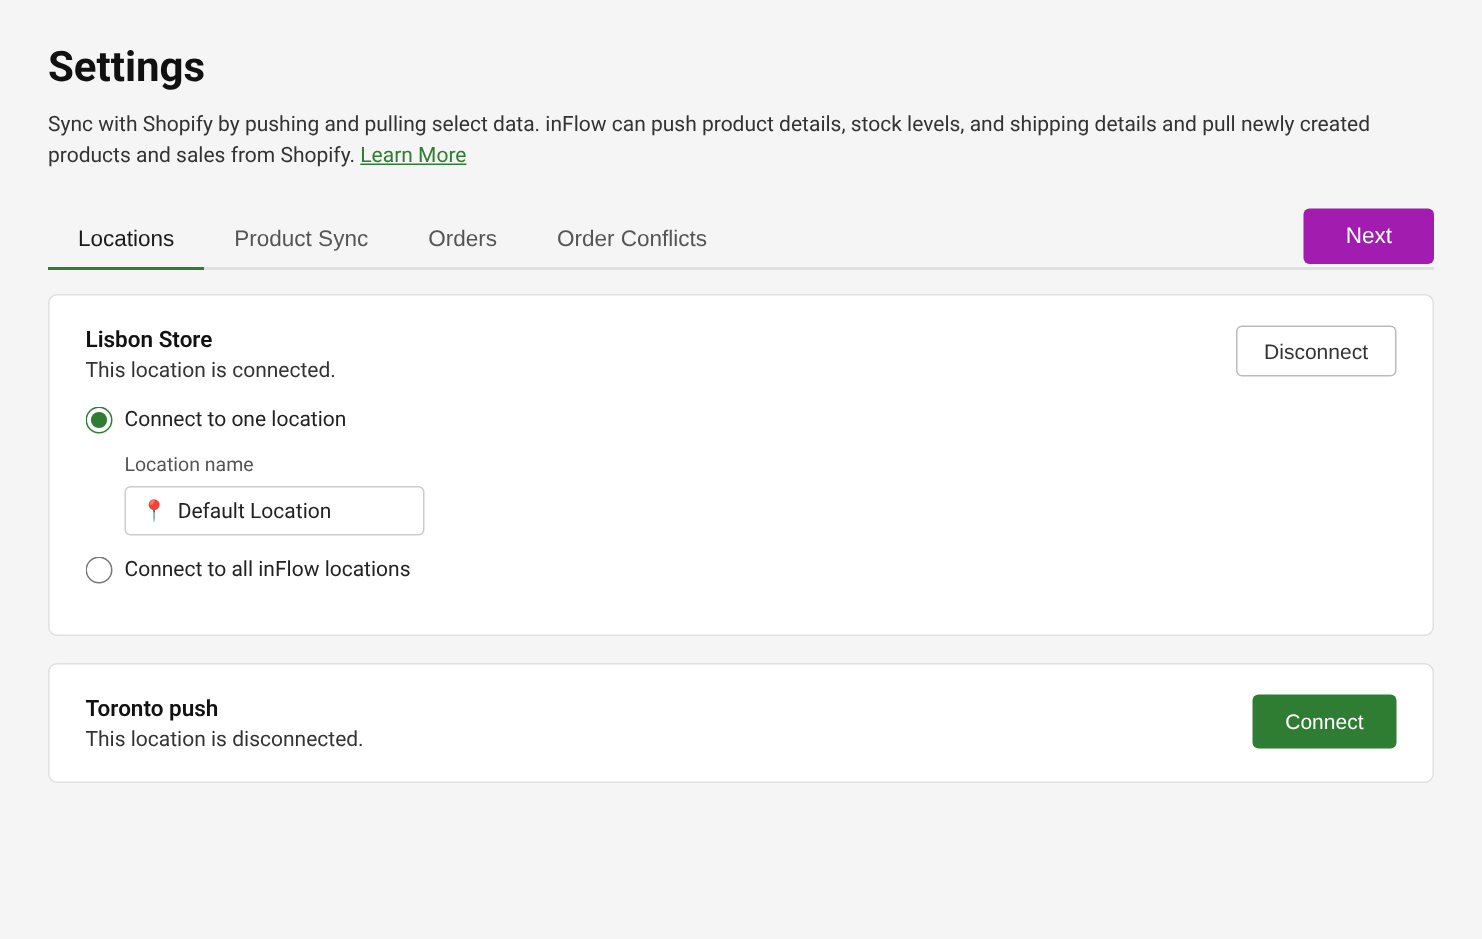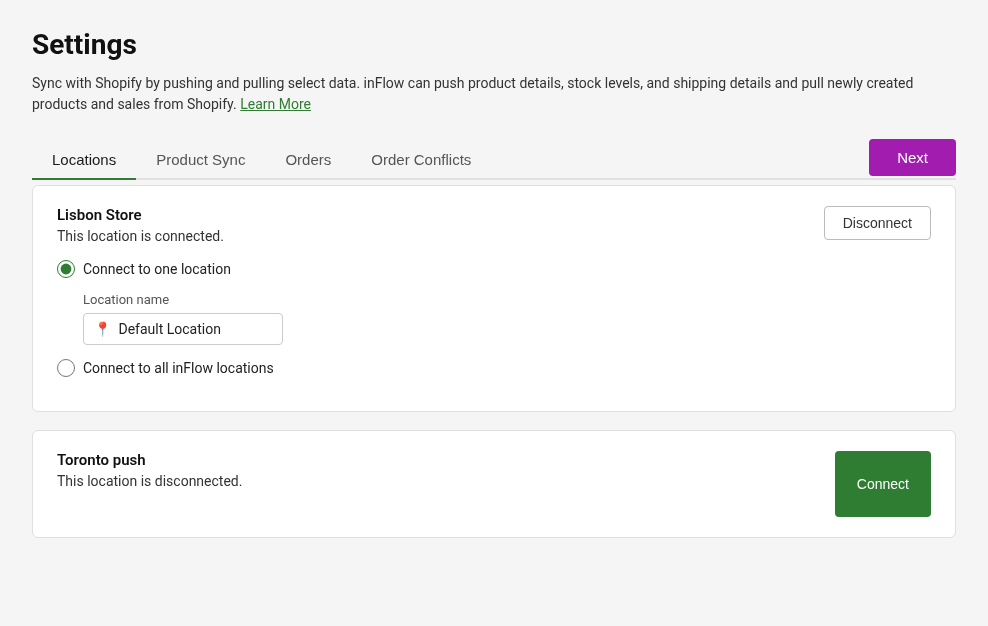--- a/index.html
+++ b/index.html
@@ -29,21 +29,21 @@
       line-height: 1.5;
     }
     .description a {
       color: #2e7d32;
       text-decoration: underline;
     }
     .tabs-row {
       display: flex;
       align-items: flex-start;
       border-bottom: 2px solid #e0e0e0;
-      margin-bottom: 5px;
+      margin-bottom: 16px;
       position: relative;
     }
     .tabs-list {
       display: flex;
       flex: 1;
       gap: 0;
     }
     .tab {
       padding: 10px 20px;
       font-size: 15px;
@@ -111,21 +111,21 @@
       padding: 8px 18px;
       font-size: 14px;
       cursor: pointer;
       white-space: nowrap;
     }
     .connect-btn {
       background: #2e7d32;
       color: #fff;
       border: none;
       border-radius: 4px;
-      padding: 25px 22px;
+      padding: 10px 22px;
       font-size: 14px;
       font-weight: 500;
       cursor: pointer;
       white-space: nowrap;
     }
     .radio-section {
       margin-top: 16px;
     }
     .radio-option {
       display: flex;

